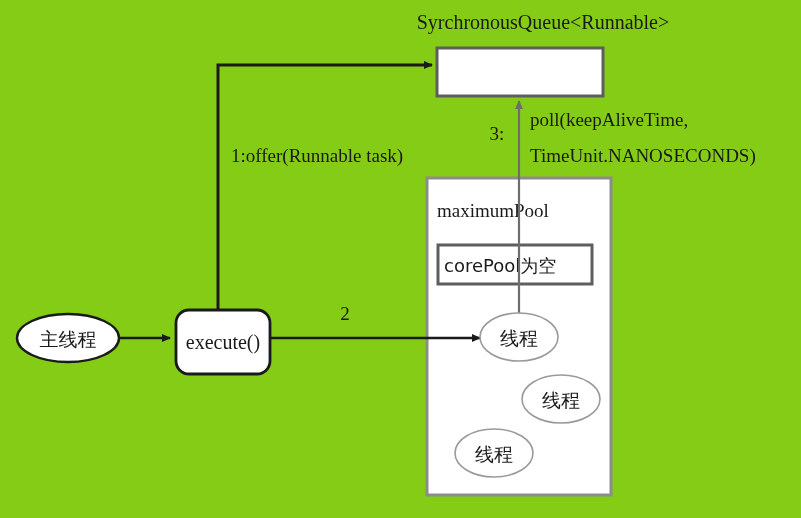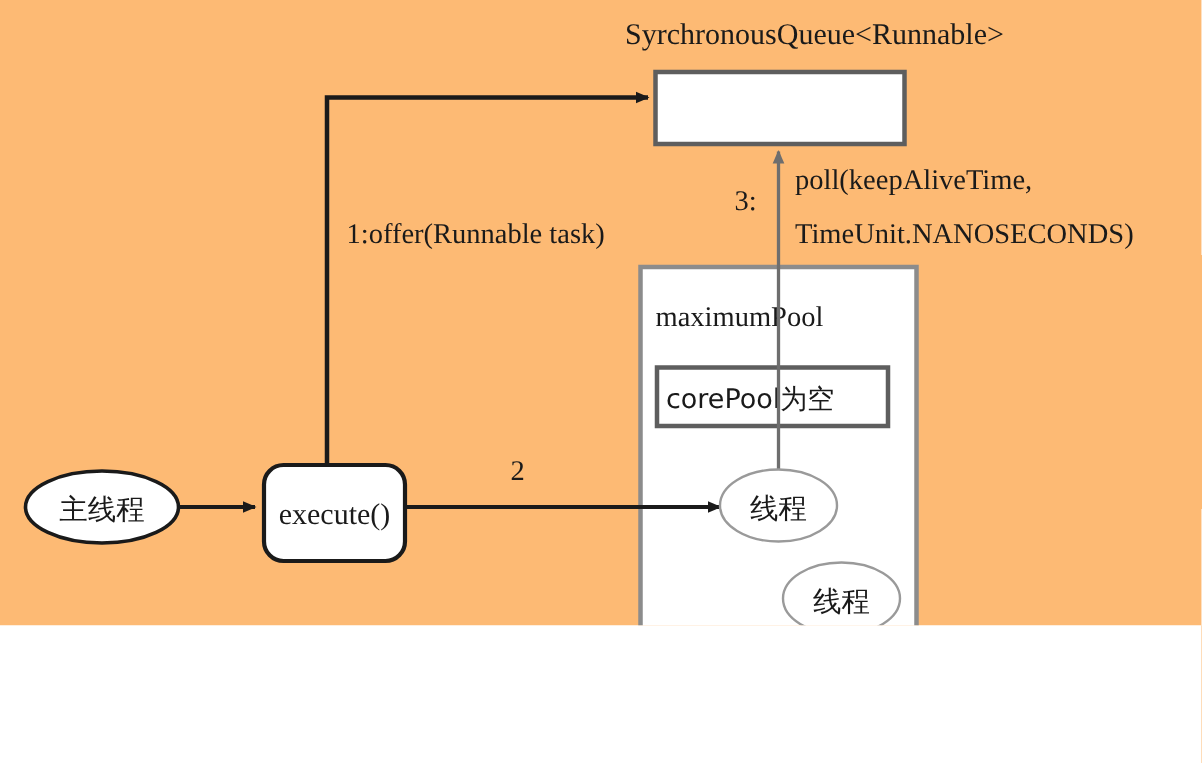--- a/index.html
+++ b/index.html
@@ -6,22 +6,22 @@
     margin: 0;
     padding: 0;
     background: #ffffff;
   }
   body {
     font-family: "Liberation Serif", "DejaVu Serif", serif;
   }
   #diagram-root {
     position: relative;
     width: 801px;
-    height: 417px;
-    background: #fdba74;
+    height: 518px;
+    background: #84cc16;
     overflow: hidden;
   }
   #diagram-svg {
     position: absolute;
     left: 0;
     top: 0;
     width: 801px;
     height: 518px;
   }
   .svg-label {

